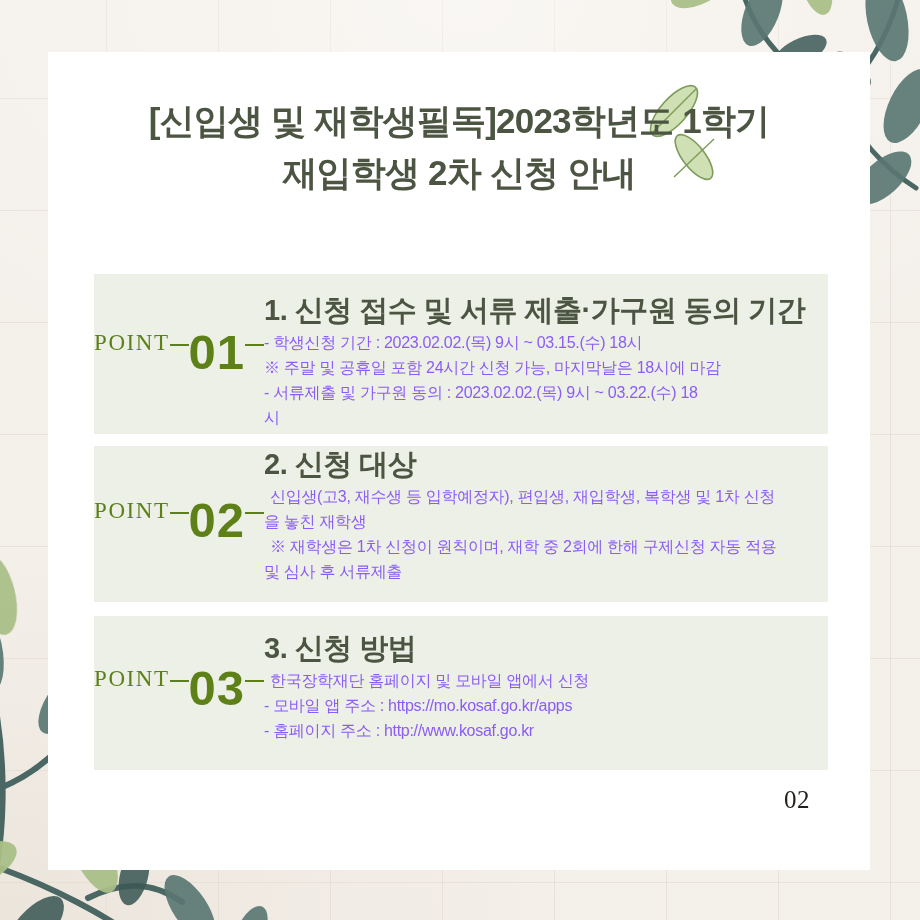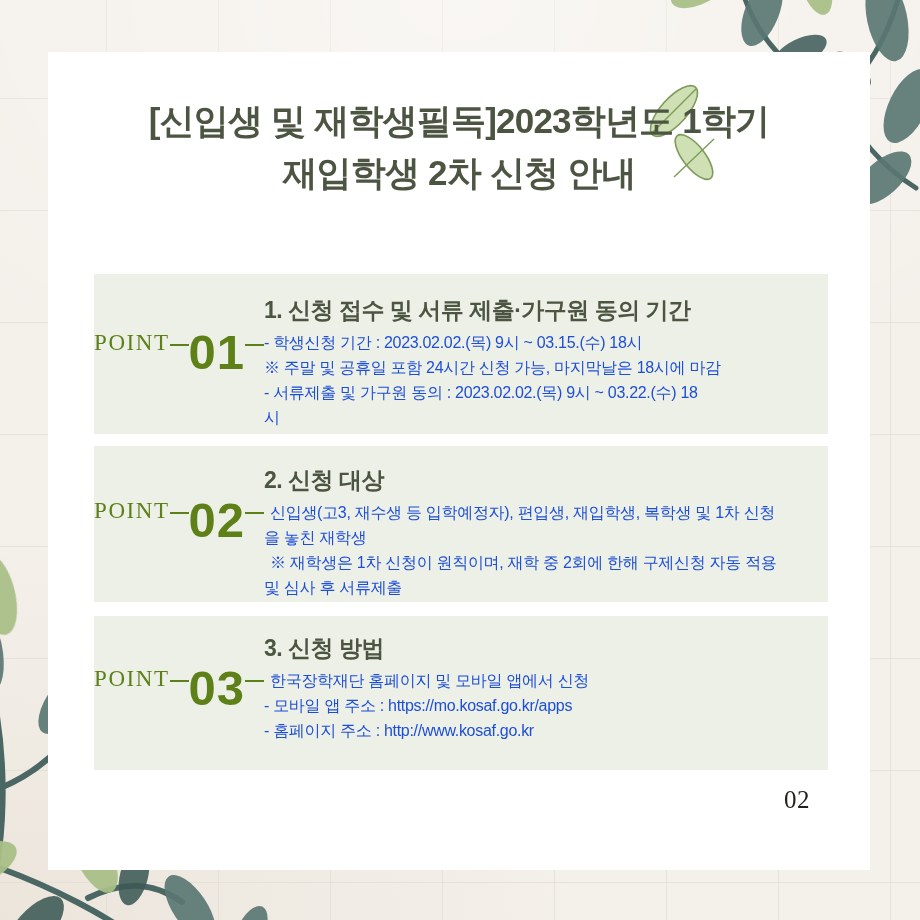--- a/index.html
+++ b/index.html
@@ -77,29 +77,29 @@
   }
   .point-rule{width:98px;height:2px;background:#5d8019;}
   .point-num{
     font-family:"Liberation Sans", sans-serif;
     font-size:49px;font-weight:700;line-height:58px;
     letter-spacing:1px;padding:3px 0 2px;margin-top:14px;
   }
 
   .point-body{flex:1;padding-right:14px;}
   #point-panel-0 .point-body{padding-top:20px;}
-  #point-panel-1 .point-body{padding-top:18px;}
+  #point-panel-1 .point-body{padding-top:2px;}
   #point-panel-2 .point-body{padding-top:16px;}
 
   .point-heading{
-    color:#4c5442;font-size:23px;font-weight:700;
+    color:#4c5442;font-size:29px;font-weight:700;
     line-height:32px;letter-spacing:-.5px;margin-bottom:4px;
   }
   .point-line{
-    color:#1d4ed8;font-size:16px;line-height:25px;letter-spacing:-.3px;
+    color:#8b5cf6;font-size:16px;line-height:25px;letter-spacing:-.3px;
   }
   .point-line.indent{padding-left:6px;}
 
   
   #page-number{
     position:absolute;right:60px;bottom:56px;
     font-family:"Liberation Serif", serif;
     font-size:25px;color:#231f1c;letter-spacing:.5px;
   }
 </style>

